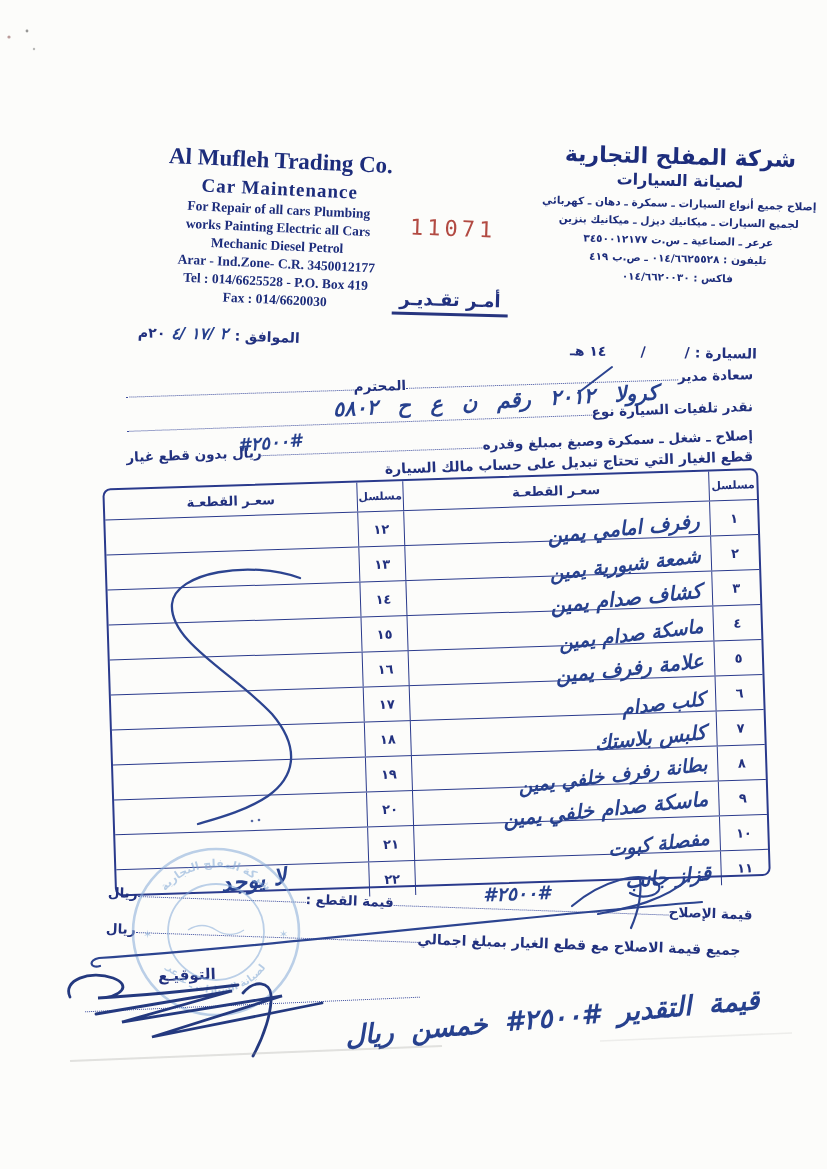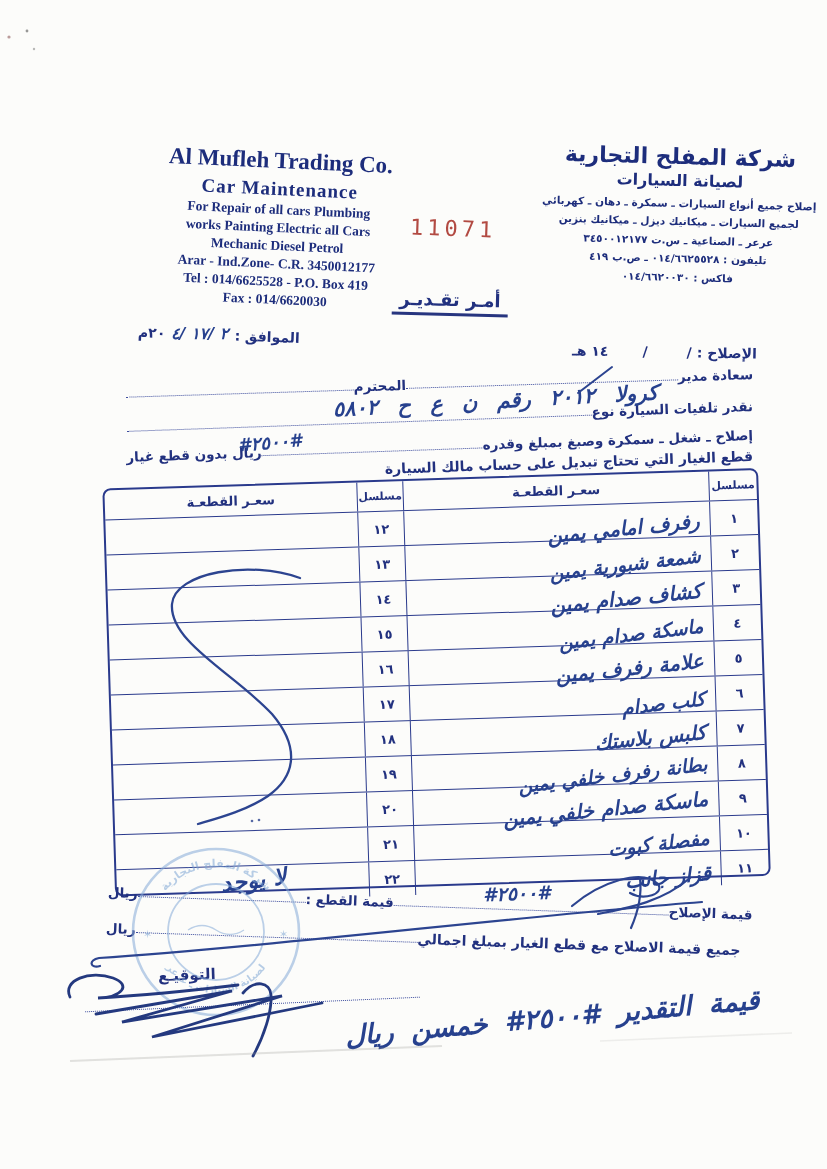--- a/index.html
+++ b/index.html
@@ -115,21 +115,21 @@
       <div>لجميع السيارات ـ ميكانيك ديزل ـ ميكانيك بنزين</div>
       <div>عرعر ـ الصناعية ـ س.ت ٣٤٥٠٠١٢١٧٧</div>
       <div>تليفون : ٠١٤/٦٦٢٥٥٢٨ ـ ص.ب ٤١٩</div>
       <div>فاكس : ٠١٤/٦٦٢٠٠٣٠</div>
     </div>
   </div>
 
   <div class="abs doc-title">أمـر تقـديـر</div>
 
   <div class="abs date-hijri">
-    <span class="lbl">الإصلاح :</span>
+    <span class="lbl">السيارة :</span>
     <span class="lbl">/        /       ١٤ هـ</span>
   </div>
   <div class="abs date-greg">
     <span class="lbl">الموافق :</span>
     <span class="hw" style="font-size:16px; font-weight:bold; transform:rotate(-2deg); white-space:pre;">٢ /١٧ /٤</span>
     <span class="lbl">٢٠م</span>
   </div>
 
   <div class="abs line addressee">
     <span class="lbl">سعادة مدير</span>

